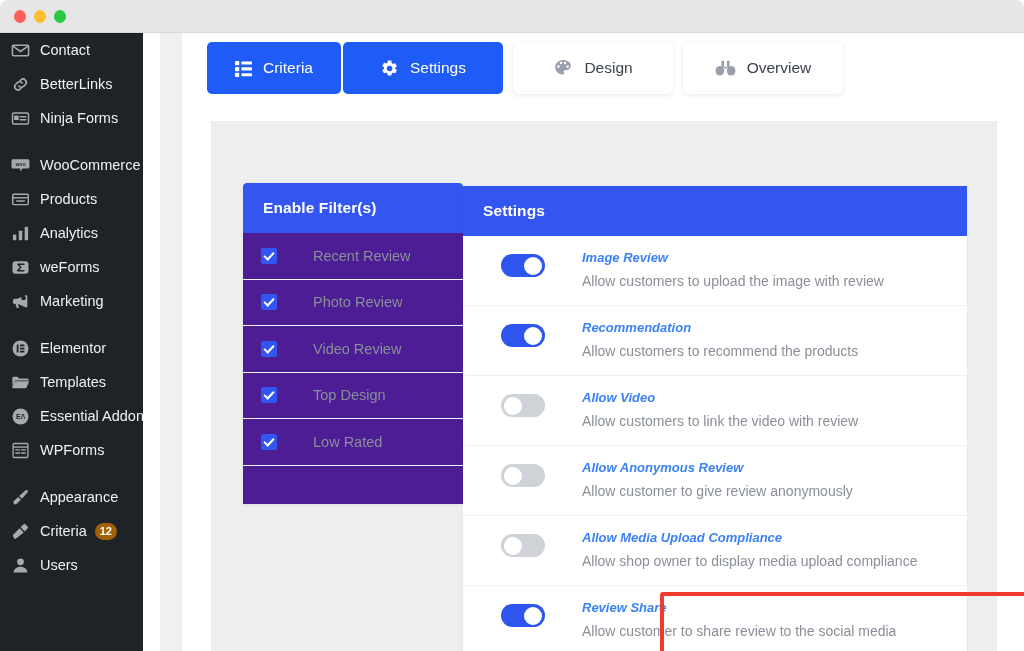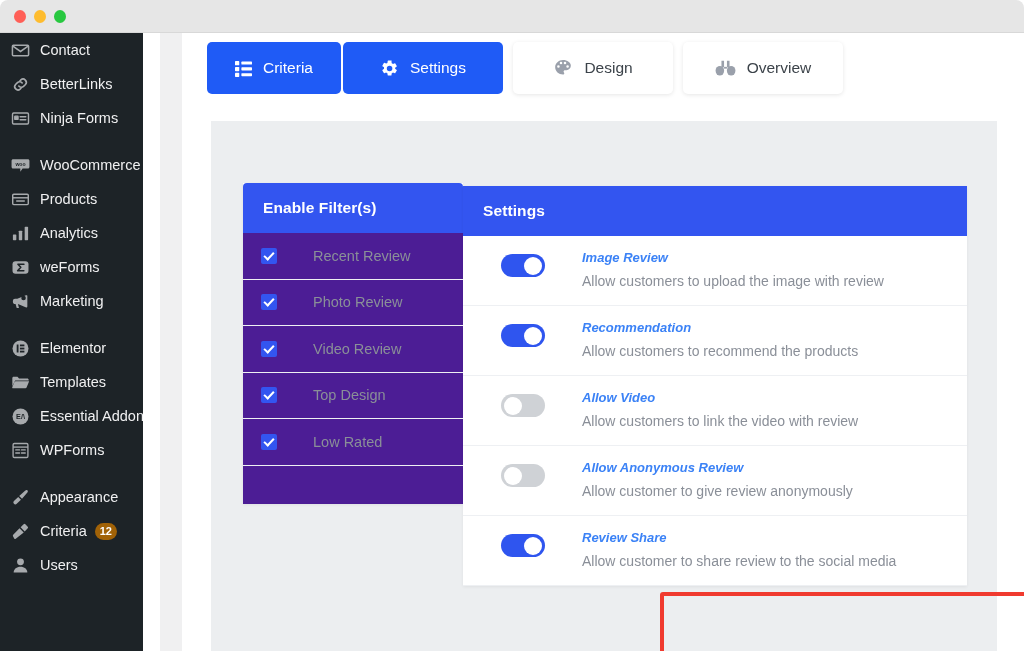--- a/index.html
+++ b/index.html
@@ -471,20 +471,29 @@
             <div class="setting-row">
               <span class="toggle off" style="background: rgb(207, 210, 214);">
                 <span class="knob"></span>
               </span>
               <div class="setting-text">
                 <div class="setting-title">Allow Anonymous Review</div>
                 <div class="setting-desc">Allow customer to give review anonymously</div>
               </div>
             </div>
             <div class="setting-row">
+              <span class="toggle off" style="background: rgb(207, 210, 214);">
+                <span class="knob"></span>
+              </span>
+              <div class="setting-text">
+                <div class="setting-title">Allow Media Upload Compliance</div>
+                <div class="setting-desc">Allow shop owner to display media upload compliance</div>
+              </div>
+            </div>
+            <div class="setting-row">
               <span class="toggle on" style="background: rgb(47, 85, 239);">
                 <span class="knob"></span>
               </span>
               <div class="setting-text">
                 <div class="setting-title">Review Share</div>
                 <div class="setting-desc">Allow customer to share review to the social media</div>
               </div>
             </div>
           </div>
       </section>

